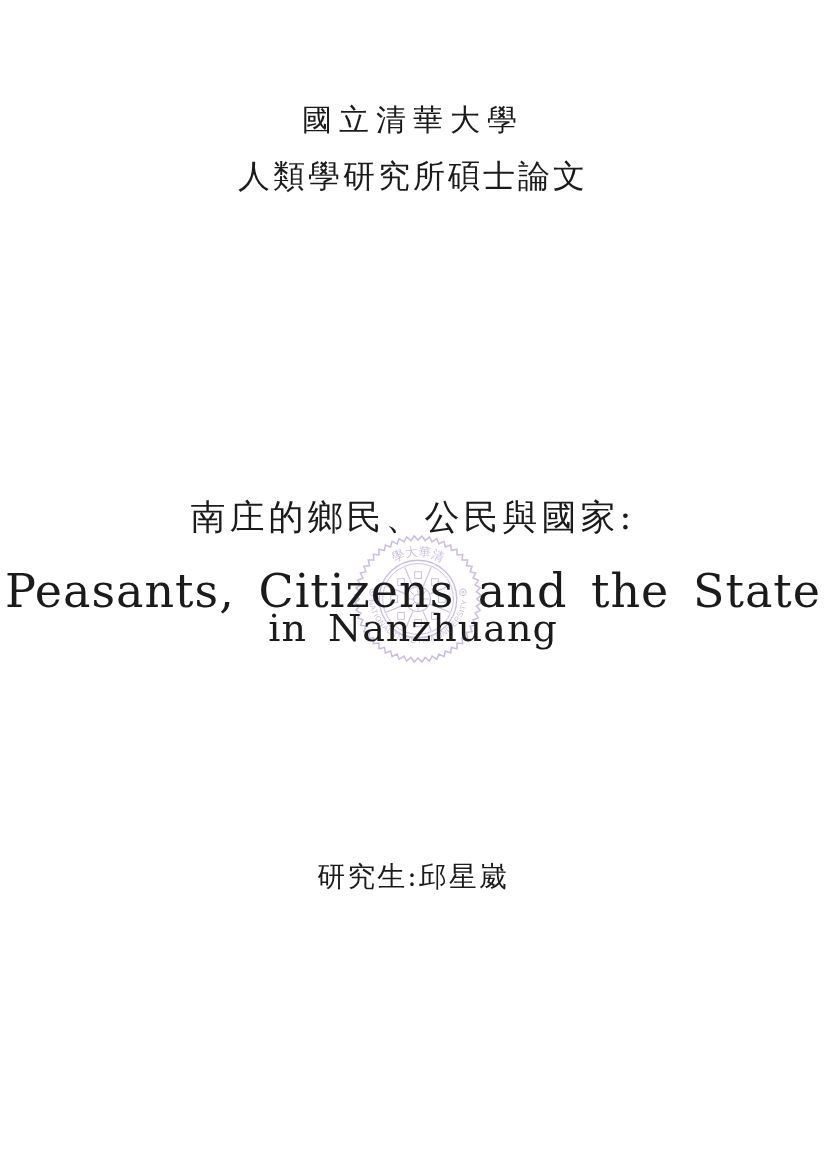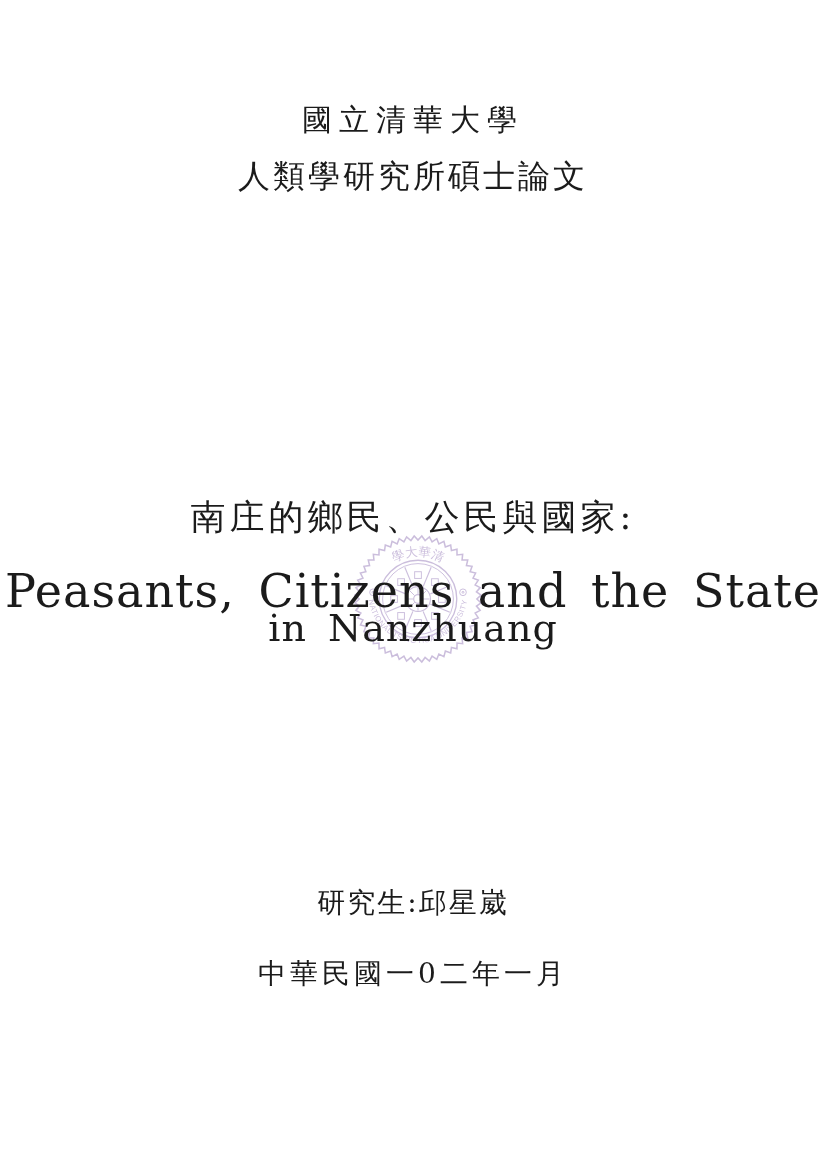--- a/index.html
+++ b/index.html
@@ -18,21 +18,21 @@
     left: 0;
     width: 100%;
     text-align: center;
     white-space: nowrap;
   }
   .uni-line       { top: 100px; font-size: 30px; letter-spacing: 7px; }
   .institute-line { top: 155px; font-size: 32px; letter-spacing: 3px; }
   .title-zh       { top: 494px; font-size: 35px; letter-spacing: 4px; }
   .title-en-1     { top: 564px; font-size: 46px; letter-spacing: 1px; word-spacing: 8px; }
   .title-en-2     { top: 606px; font-size: 38px; letter-spacing: 1px; word-spacing: 8px; }
-  .student-line   { top: 884px; font-size: 28px; letter-spacing: 2px; }
+  .student-line   { top: 858px; font-size: 28px; letter-spacing: 2px; }
   .advisor-line   { top: 903px; font-size: 28px; letter-spacing: 2px; }
   .date-line      { top: 955px; font-size: 28px; letter-spacing: 4px; }
   .seal {
     position: absolute;
     left: 351px;
     top: 532px;
     width: 134px;
     height: 134px;
     opacity: 0.55;
   }
@@ -107,15 +107,14 @@
   </div>
 
   <div class="line uni-line">國立清華大學</div>
   <div class="line institute-line">人類學研究所碩士論文</div>
 
   <div class="line title-zh">南庄的鄉民、公民與國家:</div>
   <div class="line title-en-1">Peasants, Citizens and the State</div>
   <div class="line title-en-2">in Nanzhuang</div>
 
   <div class="line student-line">研究生:邱星崴</div>
-  <div class="line date-line">中華民國一0二年一月</div>
 
 </div>
 
 </body></html>

